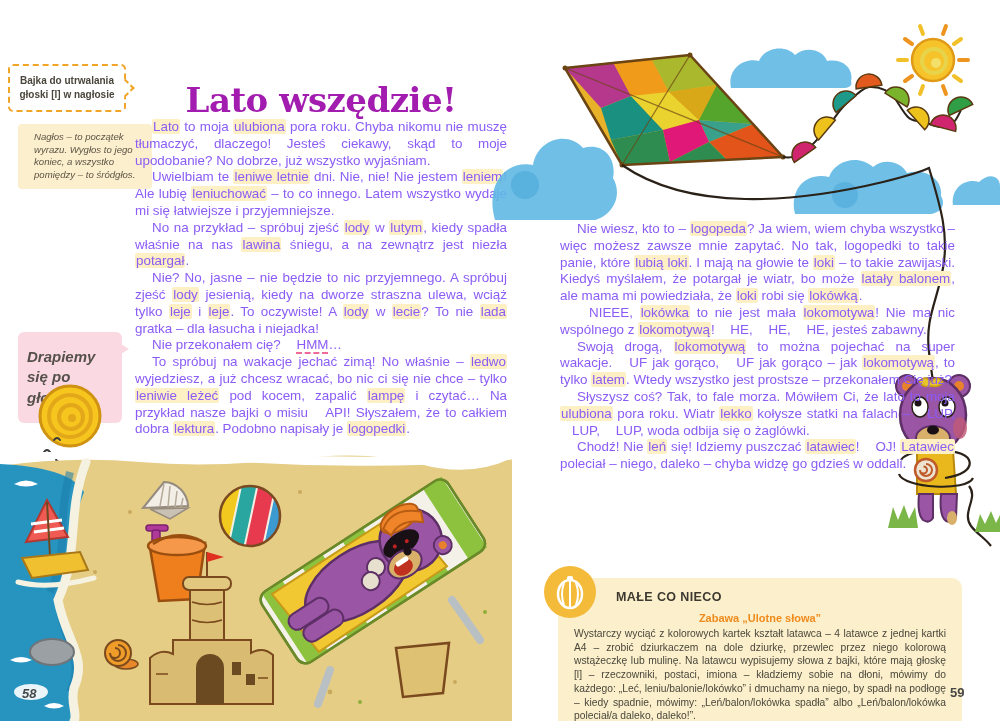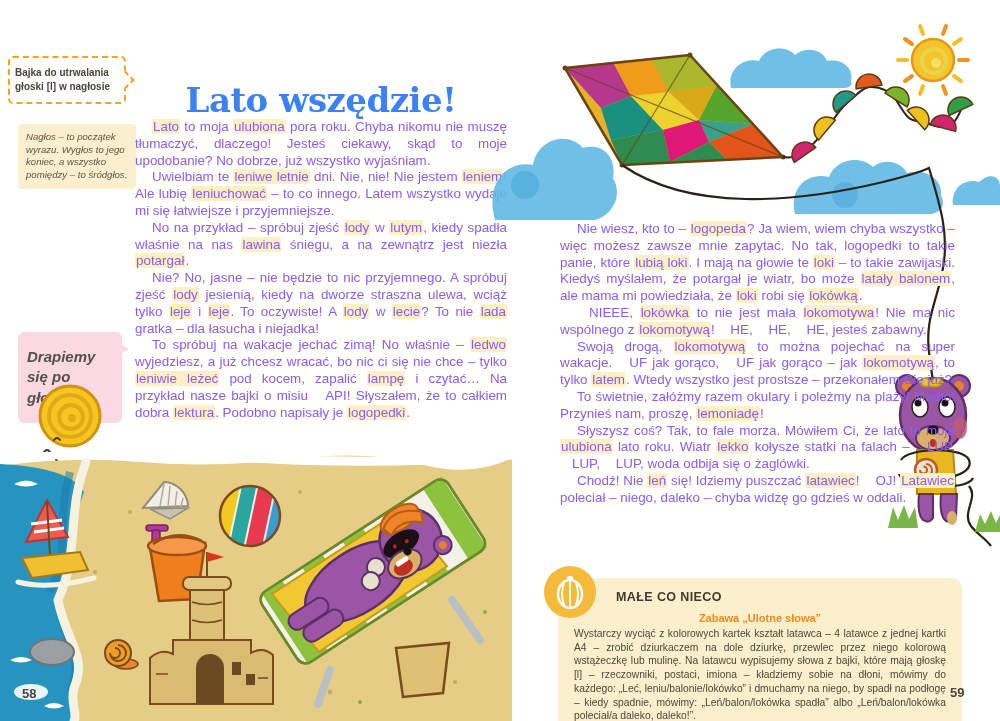--- a/index.html
+++ b/index.html
@@ -4,69 +4,69 @@
 <style>
   html,body{margin:0;padding:0;}
   body{
     width:1000px;height:721px;position:relative;background:#ffffff;
     font-family:"Liberation Sans",sans-serif;overflow:hidden;color:#3b3b3b;
   }
   .abs{position:absolute;}
 
   
   .tag-box{
-    left:8px;top:56px;width:104px;padding:8px 5px;
+    left:8px;top:64px;width:104px;padding:8px 5px;
     border:2px dashed #f0a428;border-radius:5px;background:#fff;
-    font-size:10px;font-weight:bold;color:#4a463c;text-align:left;line-height:1.4;
+    font-size:10px;font-weight:bold;color:#4a463c;text-align:center;line-height:1.4;
   }
   .tag-arrow{
     position:absolute;right:-8px;top:50%;width:11px;height:11px;background:#fff;
     border-top:2px dashed #f0a428;border-right:2px dashed #f0a428;
     transform:translateY(-50%) rotate(45deg);
   }
   .note-box{
-    left:18px;top:124px;width:102px;padding:7px 8px;border-radius:4px;
+    left:18px;top:124px;width:102px;padding:7px 16px;border-radius:4px;
     background:#fcefcd;font-style:italic;font-size:9.6px;line-height:1.32;color:#5c5344;
   }
   .bubble{
     left:18px;top:332px;width:86px;padding:15px 9px;border-radius:6px;
     background:#fad9e3;font-style:italic;font-size:15px;line-height:1.35;color:#55504a;font-weight:bold;
   }
   .bubble:after{
     content:"";position:absolute;right:-7px;top:12px;
     border-left:8px solid #fad9e3;border-top:5px solid transparent;border-bottom:5px solid transparent;
   }
   .coin-wrap{left:30px;top:382px;width:78px;height:84px;}
 
   
   .page-title{
     left:135px;top:57px;width:372px;text-align:center;
     font-family:"DejaVu Serif",serif;font-weight:bold;font-size:34px;
-    letter-spacing:-0.5px;color:#3b82f6;
+    letter-spacing:-0.5px;color:#a21caf;
   }
   .story{position:absolute;}
   .story-left{left:135px;top:119px;width:372px;}
   .story-right{left:560px;top:221px;width:395px;}
   .story p{margin:0;font-size:13.4px;line-height:16.8px;text-align:justify;text-indent:17px;color:#8b5cf6;}
   .hl{background:#fcf0c4;border-radius:2px;padding:0 1px;}
   .bold{font-weight:normal;margin-left:12px;}
   .dash-u{border-bottom:2px dashed #ef6a9a;}
 
   
   .activity-box{
     left:558px;top:578px;width:372px;padding:9px 16px 10px 16px;min-height:100px;
     background:#fbf0cb;border-radius:10px;
   }
   .activity-icon{position:absolute;left:-15px;top:-13px;width:54px;height:54px;}
   .activity-heading{margin:3px 0 8px 42px;font-size:12.5px;font-weight:bold;letter-spacing:.4px;color:#3d3930;}
   .activity-sub{margin:0 0 3px 0;font-size:11px;font-weight:bold;color:#ef8a1d;text-align:center;}
   .activity-body{font-size:10.3px;line-height:13.7px;text-align:justify;color:#4a463c;}
 
   .pagenum{font-size:13px;font-weight:bold;color:#474747;}
-  .pagenum-left{left:22px;top:686px;}
+  .pagenum-left{left:22px;top:686px;font-style:italic;}
   .pagenum-right{left:950px;top:685px;}
 
   .illu{pointer-events:none;}
 </style>
 </head>
 <body>
 
 <div class="abs tag-box">
   <span>Bajka do utrwalania głoski [l] w nagłosie</span>
   <span class="tag-arrow"></span>
@@ -90,20 +90,21 @@
   </svg>
 </div>
 
 <h1 class="abs page-title">Lato wszędzie!</h1>
 
 <div class="story story-left">
     <p><span class="hl">Lato</span><span> to moja </span><span class="hl">ulubiona</span><span> pora roku. Chyba nikomu nie muszę tłumaczyć, dlaczego! Jesteś ciekawy, skąd to moje upodobanie? No dobrze, już wszystko wyjaśniam.</span></p>
     <p><span>Uwielbiam te </span><span class="hl">leniwe letnie</span><span> dni. Nie, nie! Nie jestem </span><span class="hl">leniem</span><span>! Ale lubię </span><span class="hl">leniuchować</span><span> – to co innego. Latem wszystko wydaje mi się łatwiejsze i przyjemniejsze.</span></p>
     <p><span>No na przykład – spróbuj zjeść </span><span class="hl">lody</span><span> w </span><span class="hl">lutym</span><span>, kiedy spadła właśnie na nas </span><span class="hl">lawina</span><span> śniegu, a na zewnątrz jest niezła </span><span class="hl">potargał</span><span>.</span></p>
     <p><span>Nie? No, jasne – nie będzie to nic przyjemnego. A spróbuj zjeść </span><span class="hl">lody</span><span> jesienią, kiedy na dworze straszna ulewa, wciąż tylko </span><span class="hl">leje</span><span> i </span><span class="hl">leje</span><span>. To oczywiste! A </span><span class="hl">lody</span><span> w </span><span class="hl">lecie</span><span>? To nie </span><span class="hl">lada</span><span> gratka – dla łasucha i niejadka!</span></p>
+    <p><span>Nie przekonałem cię? </span><span class="bold dash-u">HMM</span><span>…</span></p>
     <p><span>To spróbuj na wakacje jechać zimą! No właśnie – </span><span class="hl">ledwo</span><span> wyjedziesz, a już chcesz wracać, bo nic ci się nie chce – tylko </span><span class="hl">leniwie leżeć</span><span> pod kocem, zapalić </span><span class="hl">lampę</span><span> i czytać… Na przykład nasze bajki o misiu </span><span class="bold">API</span><span>! Słyszałem, że to całkiem dobra </span><span class="hl">lektura</span><span>. Podobno napisały je </span><span class="hl">logopedki</span><span>.</span></p>
   </div>
 
 <svg class="abs illu" style="left:0;top:452px" width="512" height="269" viewBox="0 0 512 269">
 
   <path d="M0,14 Q70,4 140,10 T290,7 T420,12 T512,6 L512,269 L0,269 Z" fill="#e5cd86"></path>
   <g fill="#c9a95e">
     <circle cx="130" cy="60" r="2"></circle>
       <circle cx="300" cy="40" r="2"></circle>
       <circle cx="330" cy="240" r="2.4"></circle>
@@ -330,22 +331,21 @@
   <path d="M446,460 C452,448 508,446 514,460 C518,470 504,476 490,478 M444,474 C448,488 512,492 518,478 M514,486 C524,498 506,512 516,526 C522,534 530,538 536,546" fill="none" stroke="#2a2118" stroke-width="2.2"></path>
 
   <path d="M433,528 L438,507 L443,520 L449,505 L454,519 L460,507 L463,528 Z" fill="#7ab648"></path>
   <path d="M520,532 L525,514 L530,524 L536,511 L541,523 L545,515 L545,532 Z" fill="#7ab648"></path>
 </svg>
 
 <div class="story story-right">
     <p><span>Nie wiesz, kto to – </span><span class="hl">logopeda</span><span>? Ja wiem, wiem chyba wszystko – więc możesz zawsze mnie zapytać. No tak, logopedki to takie panie, które </span><span class="hl">lubią loki</span><span>. I mają na głowie te </span><span class="hl">loki</span><span> – to takie zawijaski. Kiedyś myślałem, że potargał je wiatr, bo może </span><span class="hl">latały balonem</span><span>, ale mama mi powiedziała, że </span><span class="hl">loki</span><span> robi się </span><span class="hl">lokówką</span><span>.</span></p>
     <p><span class="bold">NIEEE</span><span>, </span><span class="hl">lokówka</span><span> to nie jest mała </span><span class="hl">lokomotywa</span><span>! Nie ma nic wspólnego z </span><span class="hl">lokomotywą</span><span>! </span><span class="bold">HE</span><span>, </span><span class="bold">HE</span><span>, </span><span class="bold">HE</span><span>, jesteś zabawny.</span></p>
     <p><span>Swoją drogą, </span><span class="hl">lokomotywą</span><span> to można pojechać na super wakacje. </span><span class="bold">UF</span><span> jak gorąco, </span><span class="bold">UF</span><span> jak gorąco – jak </span><span class="hl">lokomotywą</span><span>, to tylko </span><span class="hl">latem</span><span>. Wtedy wszystko jest prostsze – przekonałem Cię już?</span></p>
-    <p><span>To świetnie, załóżmy razem okulary i poleżmy na plaży! Mamo! Przynieś nam, proszę, </span><span class="hl">lemoniadę</span><span>!</span></p>
-    <p><span>Słyszysz coś? Tak, to fale morza. Mówiłem Ci, że lato to moja </span><span class="hl">ulubiona</span><span> lato roku. Wiatr </span><span class="hl">lekko</span><span> kołysze statki na falach – </span><span class="bold">LUP</span><span>, </span><span class="bold">LUP</span><span>, </span><span class="bold">LUP</span><span>, woda odbija się o żaglówki.</span></p>
+    <p><span>Słyszysz coś? Tak, to fale morza. Mówiłem Ci, że lato to moja </span><span class="hl">ulubiona</span><span> pora roku. Wiatr </span><span class="hl">lekko</span><span> kołysze statki na falach – </span><span class="bold">LUP</span><span>, </span><span class="bold">LUP</span><span>, </span><span class="bold">LUP</span><span>, woda odbija się o żaglówki.</span></p>
     <p><span>Chodź! Nie </span><span class="hl">leń</span><span> się! Idziemy puszczać </span><span class="hl">latawiec</span><span>! </span><span class="bold">OJ</span><span>! </span><span class="hl">Latawiec</span><span> poleciał – niego, daleko – chyba widzę go gdzieś w oddali.</span></p>
   </div>
 
 <div class="abs activity-box">
   <svg class="activity-icon" viewBox="0 0 54 54">
     <circle cx="27" cy="27" r="26" fill="#f4ba3a"></circle>
     <ellipse cx="27" cy="29" rx="12" ry="14" fill="none" stroke="#ffffff" stroke-width="2.5"></ellipse>
     <path d="M21,18 q-4,11 0,22 M27,16 l0,27 M33,18 q4,11 0,22" fill="none" stroke="#ffffff" stroke-width="2"></path>
     <rect x="24" y="11" width="6" height="5" rx="1.5" fill="#ffffff"></rect>
   </svg>

